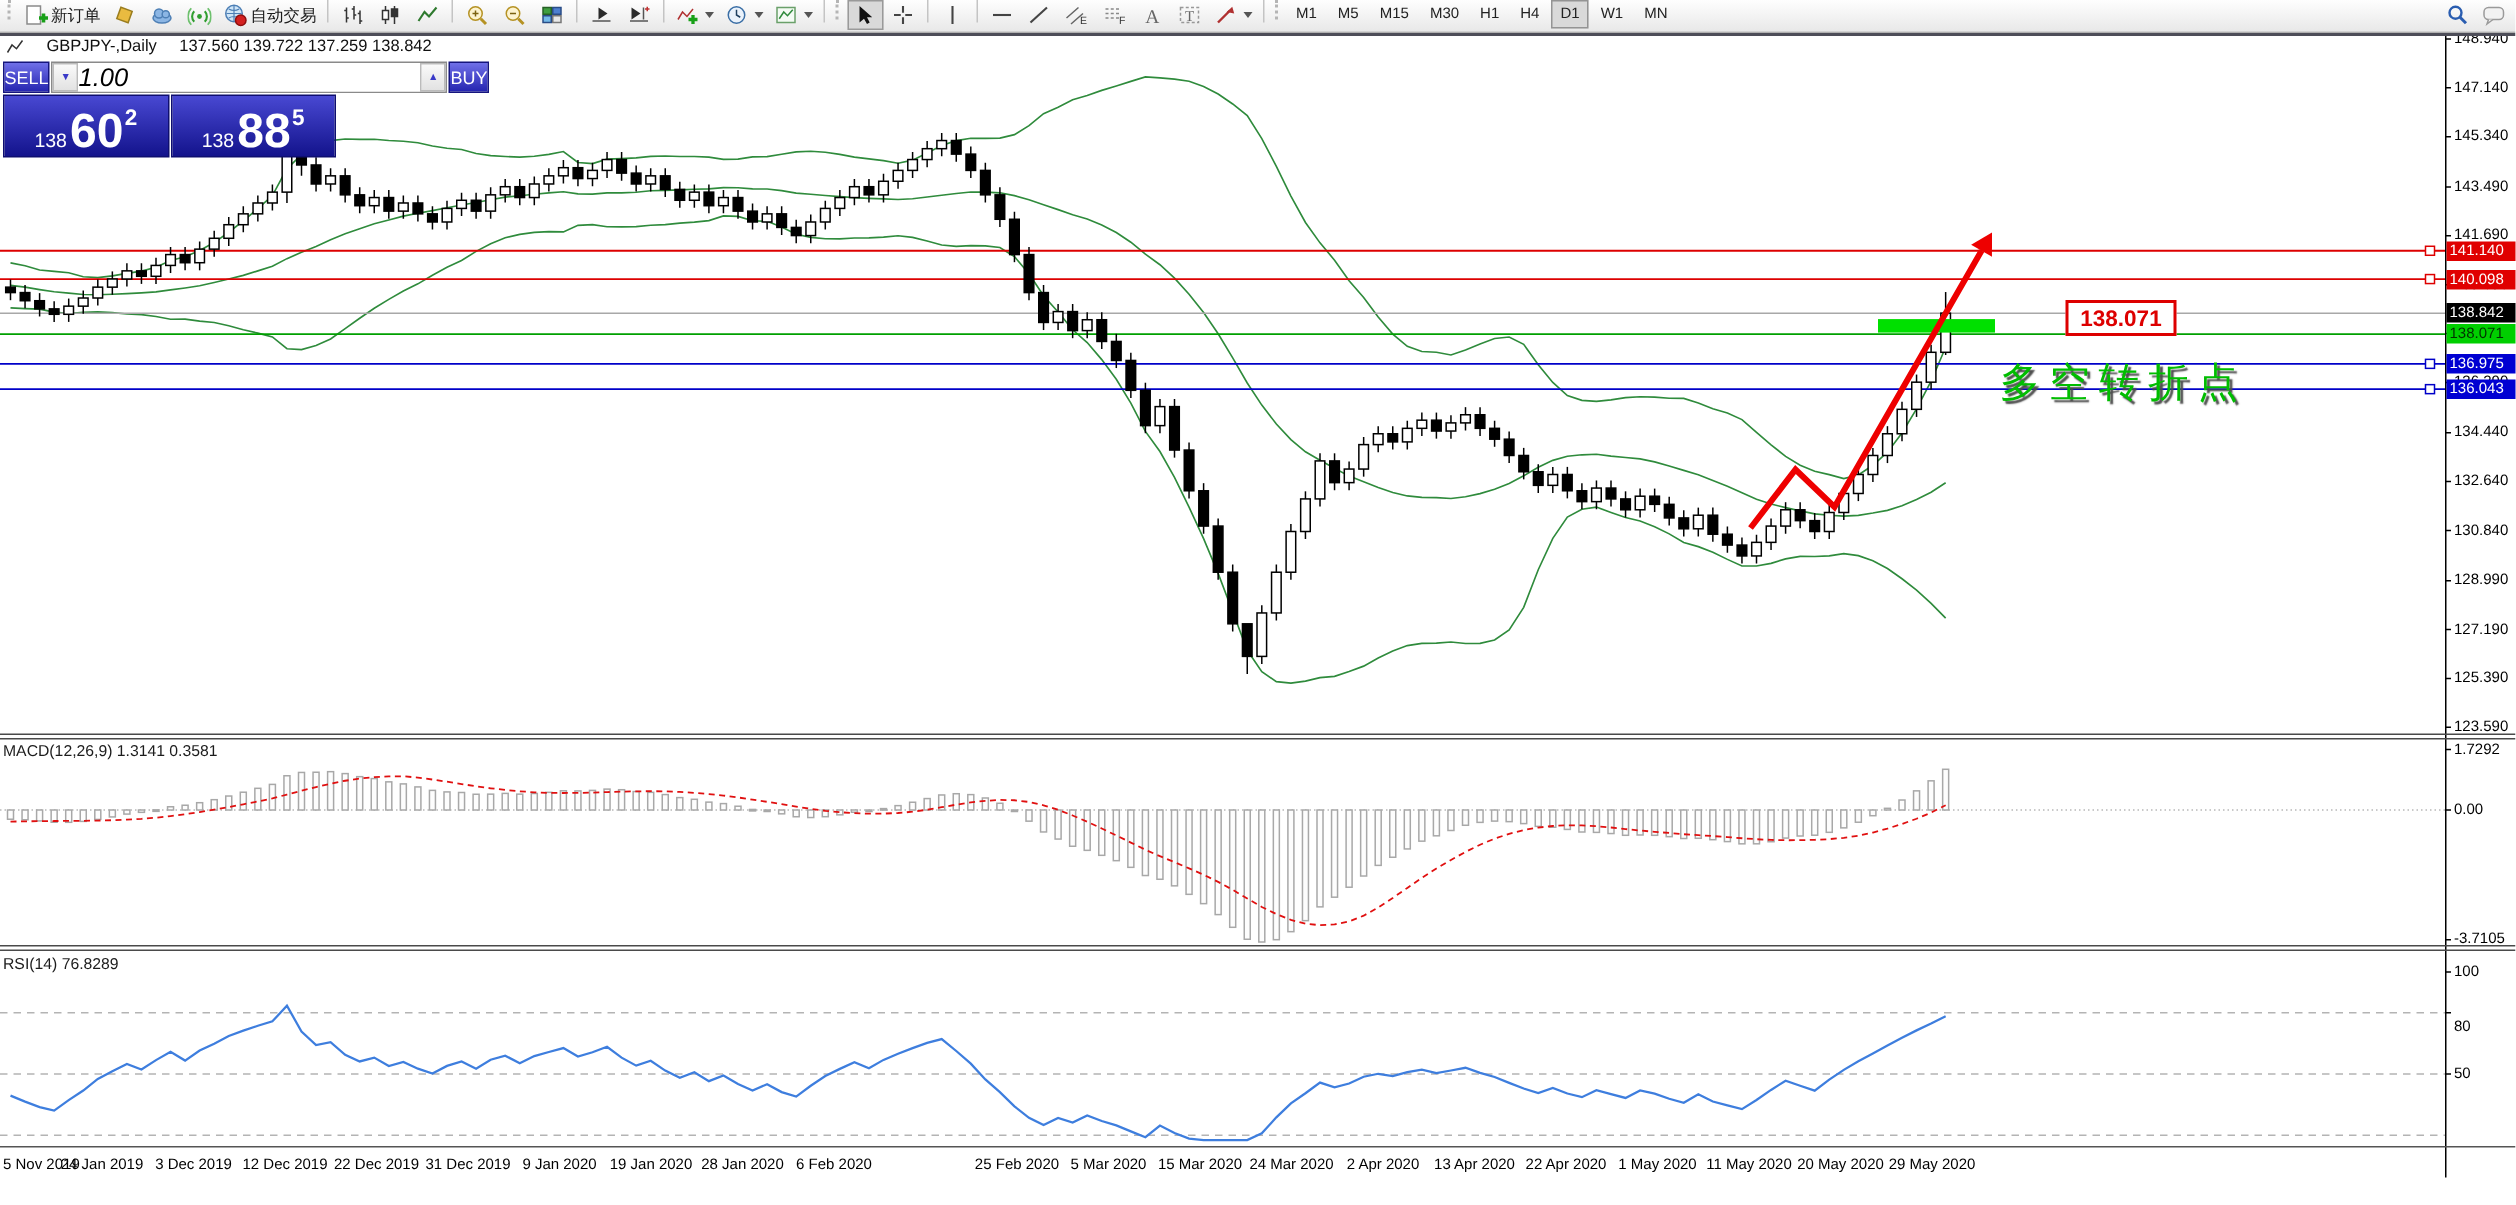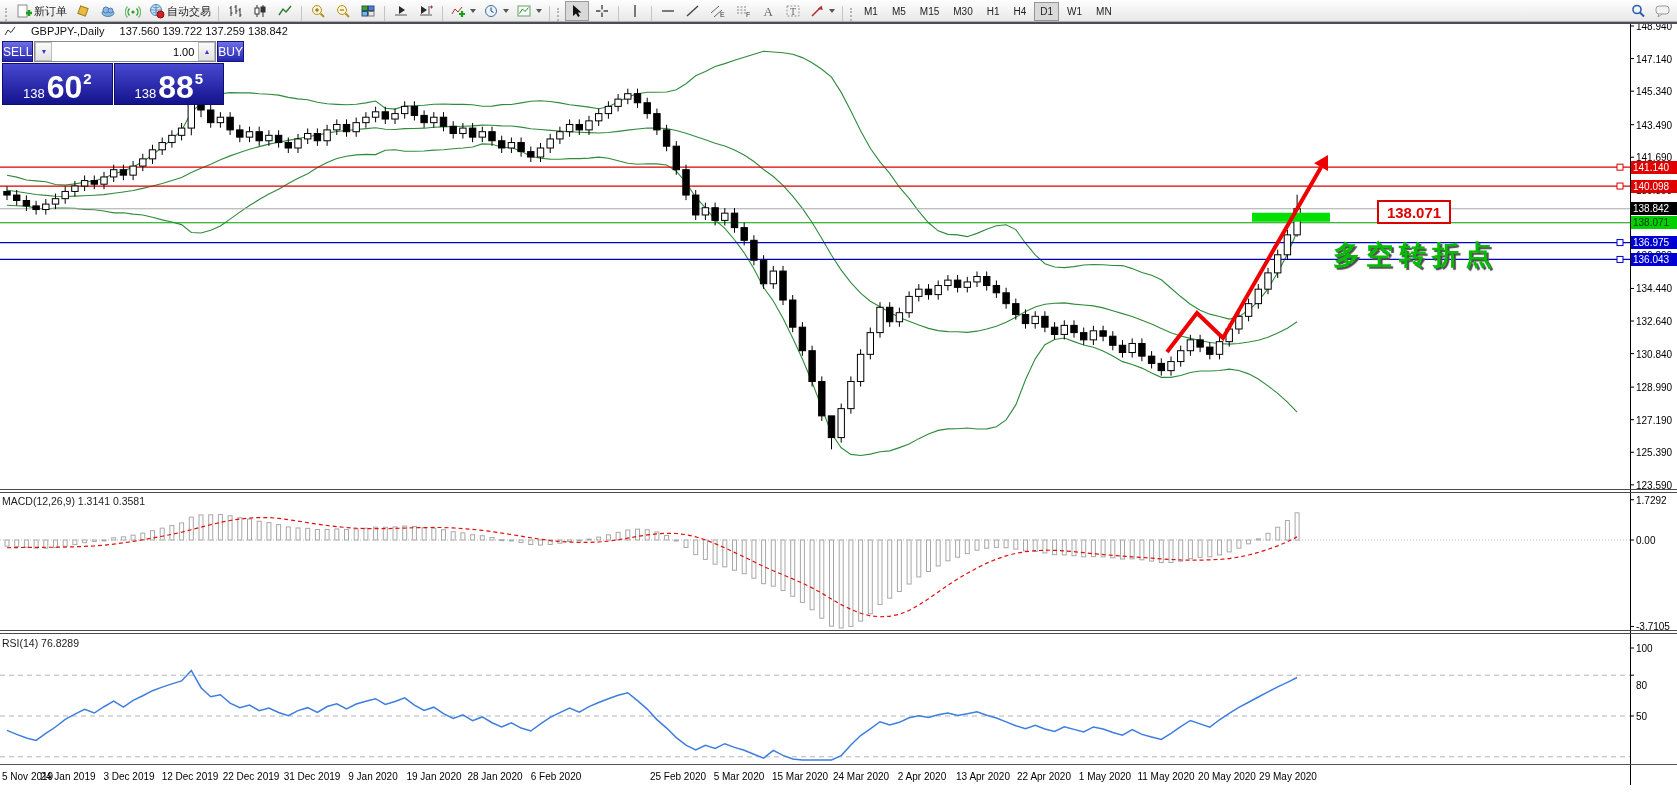--- a/index.html
+++ b/index.html
@@ -1,19 +1,19 @@
 <!DOCTYPE html>
 <html><head>
 <meta charset="utf-8">
 <style>
   html,body{margin:0;padding:0;}
   body{width:1677px;height:803px;overflow:hidden;position:relative;background:#fff;
        font-family:"Liberation Sans",sans-serif;}
   
-  .toolbar{position:absolute;top:0;left:0;right:0;height:21px;display:flex;align-items:flex-end;
+  .toolbar{position:absolute;top:0;left:0;right:0;height:21px;display:flex;align-items:flex-start;
            gap:1px;padding:0 2px;background:linear-gradient(#fefefe,#e8e8e8);
            border-bottom:1px solid #b0b0b0;z-index:40;}
   .win-edge{position:absolute;top:22px;left:0;right:0;height:2px;background:#4d4d58;z-index:39;}
   .tbtn{height:18px;min-width:18px;display:flex;align-items:center;justify-content:center;gap:2px;
         padding:0 2px;font-size:11px;color:#333;border:1px solid transparent;cursor:default;}
   .tbtn.pressed{background:#d9d9d9;border:1px solid #9a9a9a;}
   .tlabel{font-size:11px;color:#1a1a1a;white-space:nowrap;}
   .sep{width:1px;height:15px;background:#c4c4c4;margin:0 3px;}
   .grip{width:2px;height:13px;border-left:2px dotted #b5b5b5;margin:0 3px;}
   .caret{width:0;height:0;border-left:3px solid transparent;border-right:3px solid transparent;
@@ -27,40 +27,40 @@
   .sym-title{font-size:11px;color:#101010;}
   
   .ocp{position:absolute;top:41px;left:2px;width:222px;z-index:25;}
   .ocp-row1{display:flex;height:21px;gap:1px;}
   .sell-btn,.buy-btn{width:61px;color:#fff;font-size:12px;display:flex;align-items:center;
       justify-content:center;background:linear-gradient(#6f6fe8,#2525b0);
       border:1px solid #15157e;box-sizing:border-box;}
   .vol-box{flex:1;display:flex;background:#fff;border:1px solid #8a8a8a;box-sizing:border-box;}
   .vol-spin{width:17px;display:flex;align-items:center;justify-content:center;font-size:7px;
       color:#3a3ac8;background:linear-gradient(#fafafa,#e2e2e2);border:1px solid #bbb;box-sizing:border-box;}
-  .vol-val{flex:1;border:none;outline:none;font-size:11px;text-align:right;padding:0 4px 0 0;
-      font-family:"Liberation Sans",sans-serif;min-width:0;}
+  .vol-val{flex:1;border:none;outline:none;font-size:17px;text-align:left;padding:0 4px 0 0;
+      font-family:"Liberation Sans",sans-serif;min-width:0;font-style:italic;}
   .ocp-row2{display:flex;height:42px;margin-top:1px;gap:1px;}
   .price-tile{flex:1;display:flex;align-items:flex-end;justify-content:center;color:#fff;
       padding-bottom:4px;background:linear-gradient(#4848d2,#13138c);border:1px solid #0e0e70;
       box-sizing:border-box;}
   .p-small{font-size:13px;line-height:1;margin-right:2px;}
   .p-big{font-size:32px;font-weight:bold;line-height:.82;}
   .p-sup{font-size:15px;font-weight:bold;margin-left:1px;transform:translateY(-13px);}
   
   .tick{position:absolute;left:1636px;font-size:10px;color:#000;transform:translateY(-50%);z-index:10;}
   .plabel{position:absolute;left:1631px;width:46px;height:13px;font-size:10px;line-height:13px;
           padding-left:2px;z-index:11;}
   .date{position:absolute;top:771px;font-size:10px;color:#000;white-space:nowrap;
         transform:translateX(-50%);z-index:10;}
   .pane-label{position:absolute;left:2px;font-size:10.5px;color:#1c1c1c;z-index:10;}
   .level-box{position:absolute;left:1377px;top:200px;width:70px;height:20px;border:2px solid #dd0000;
       background:#fff;color:#dd0000;font-size:15px;font-weight:bold;display:flex;align-items:center;
       justify-content:center;z-index:12;}
-  .cn-note{position:absolute;left:1333px;top:237px;font-size:27px;font-weight:bold;color:#00bd00;
+  .cn-note{position:absolute;left:1333px;top:237px;font-size:27px;font-weight:normal;color:#00bd00;
       letter-spacing:6px;text-shadow:2px 2px 1px #4c4c4c;z-index:12;white-space:nowrap;}
   svg.chart{position:absolute;top:0;left:0;z-index:1;}
   .icon16{display:block;}
 </style>
 </head>
 <body>
 
 <div class="toolbar">
   <div class="grip"></div>
 

